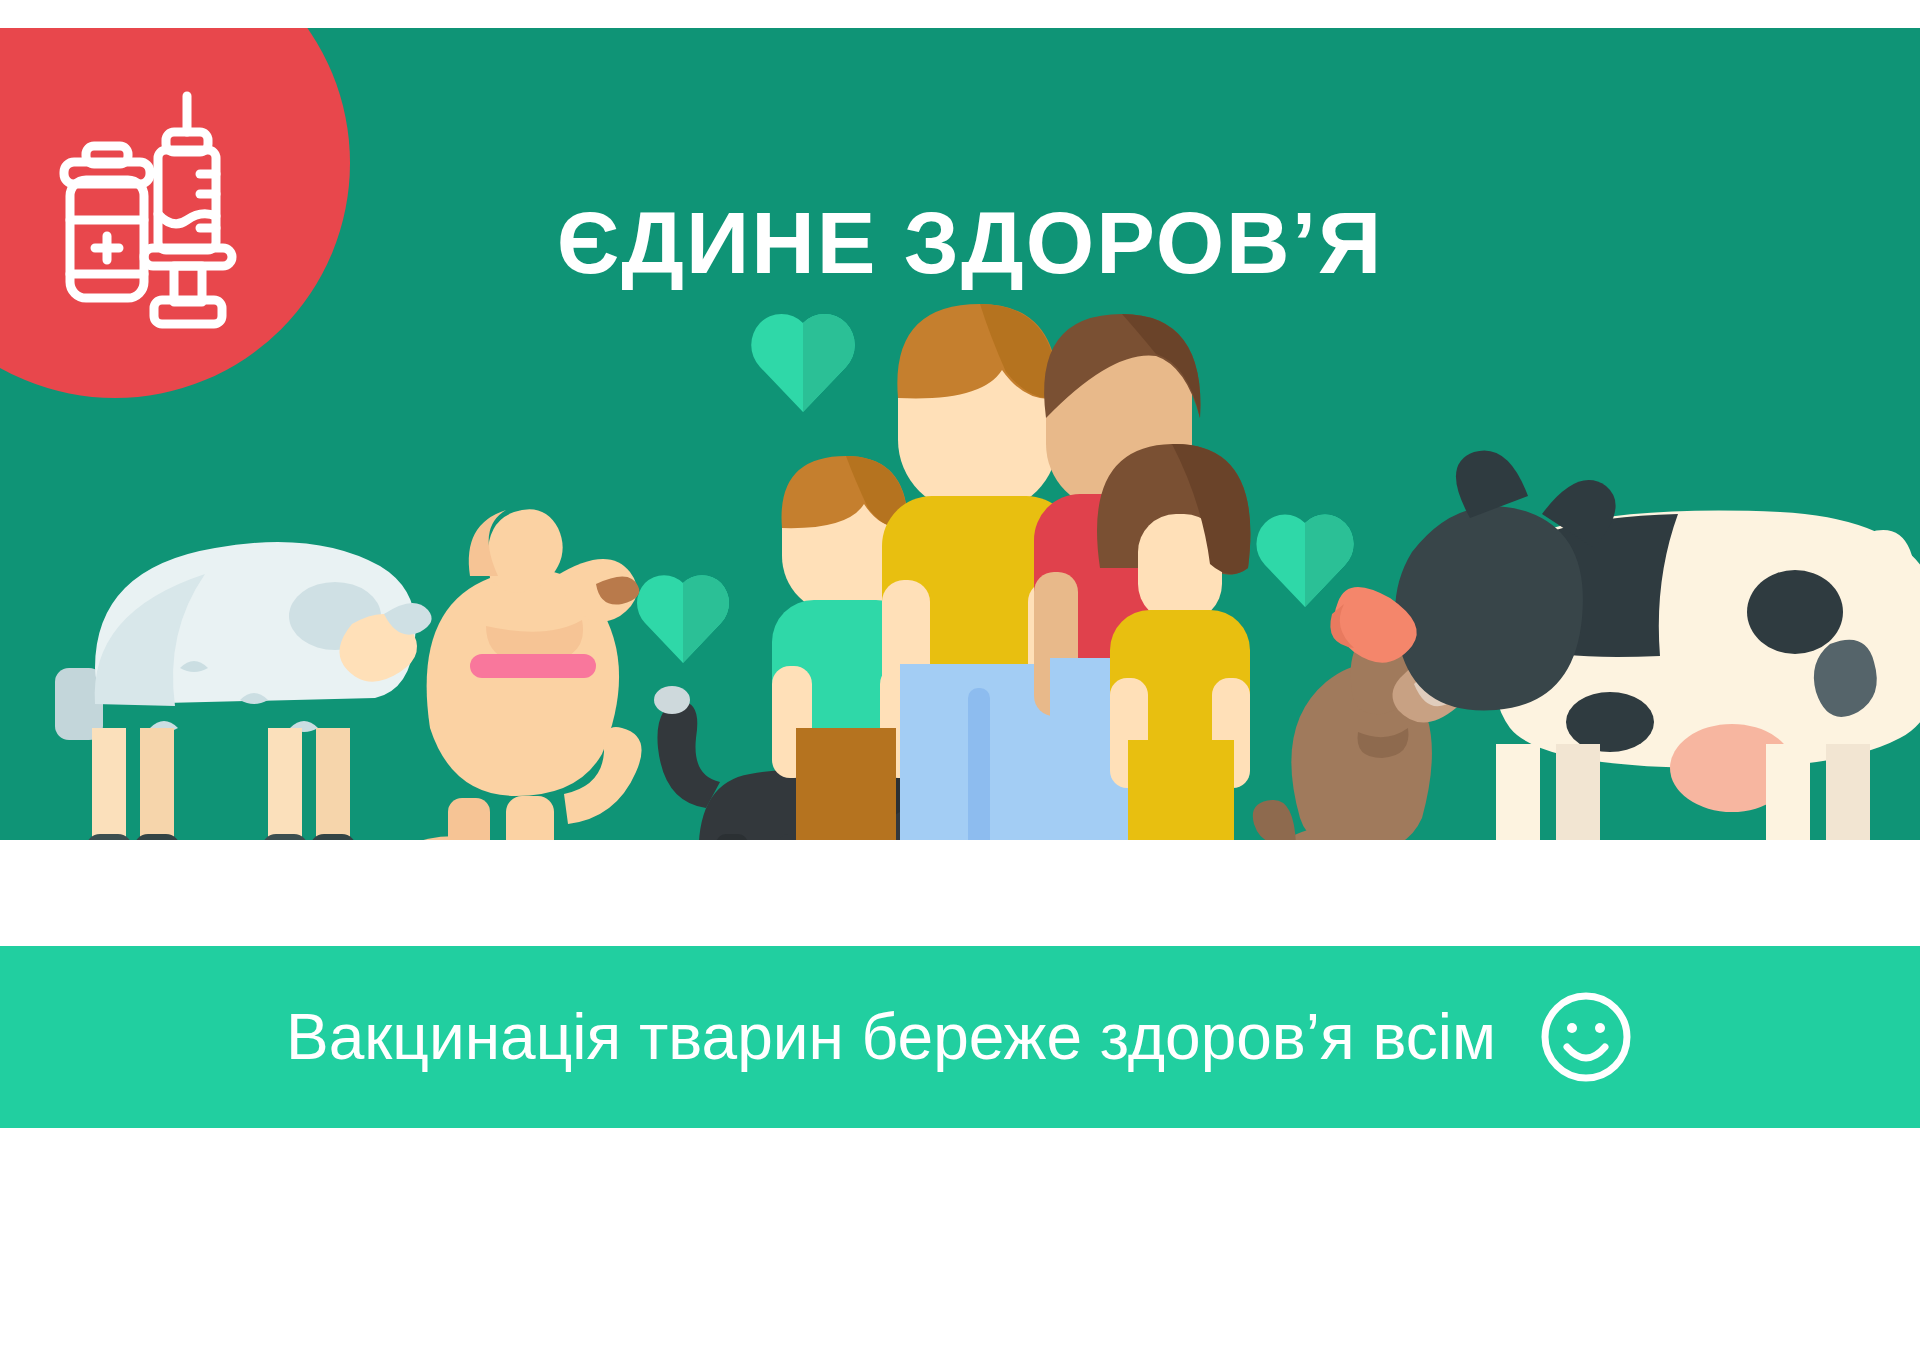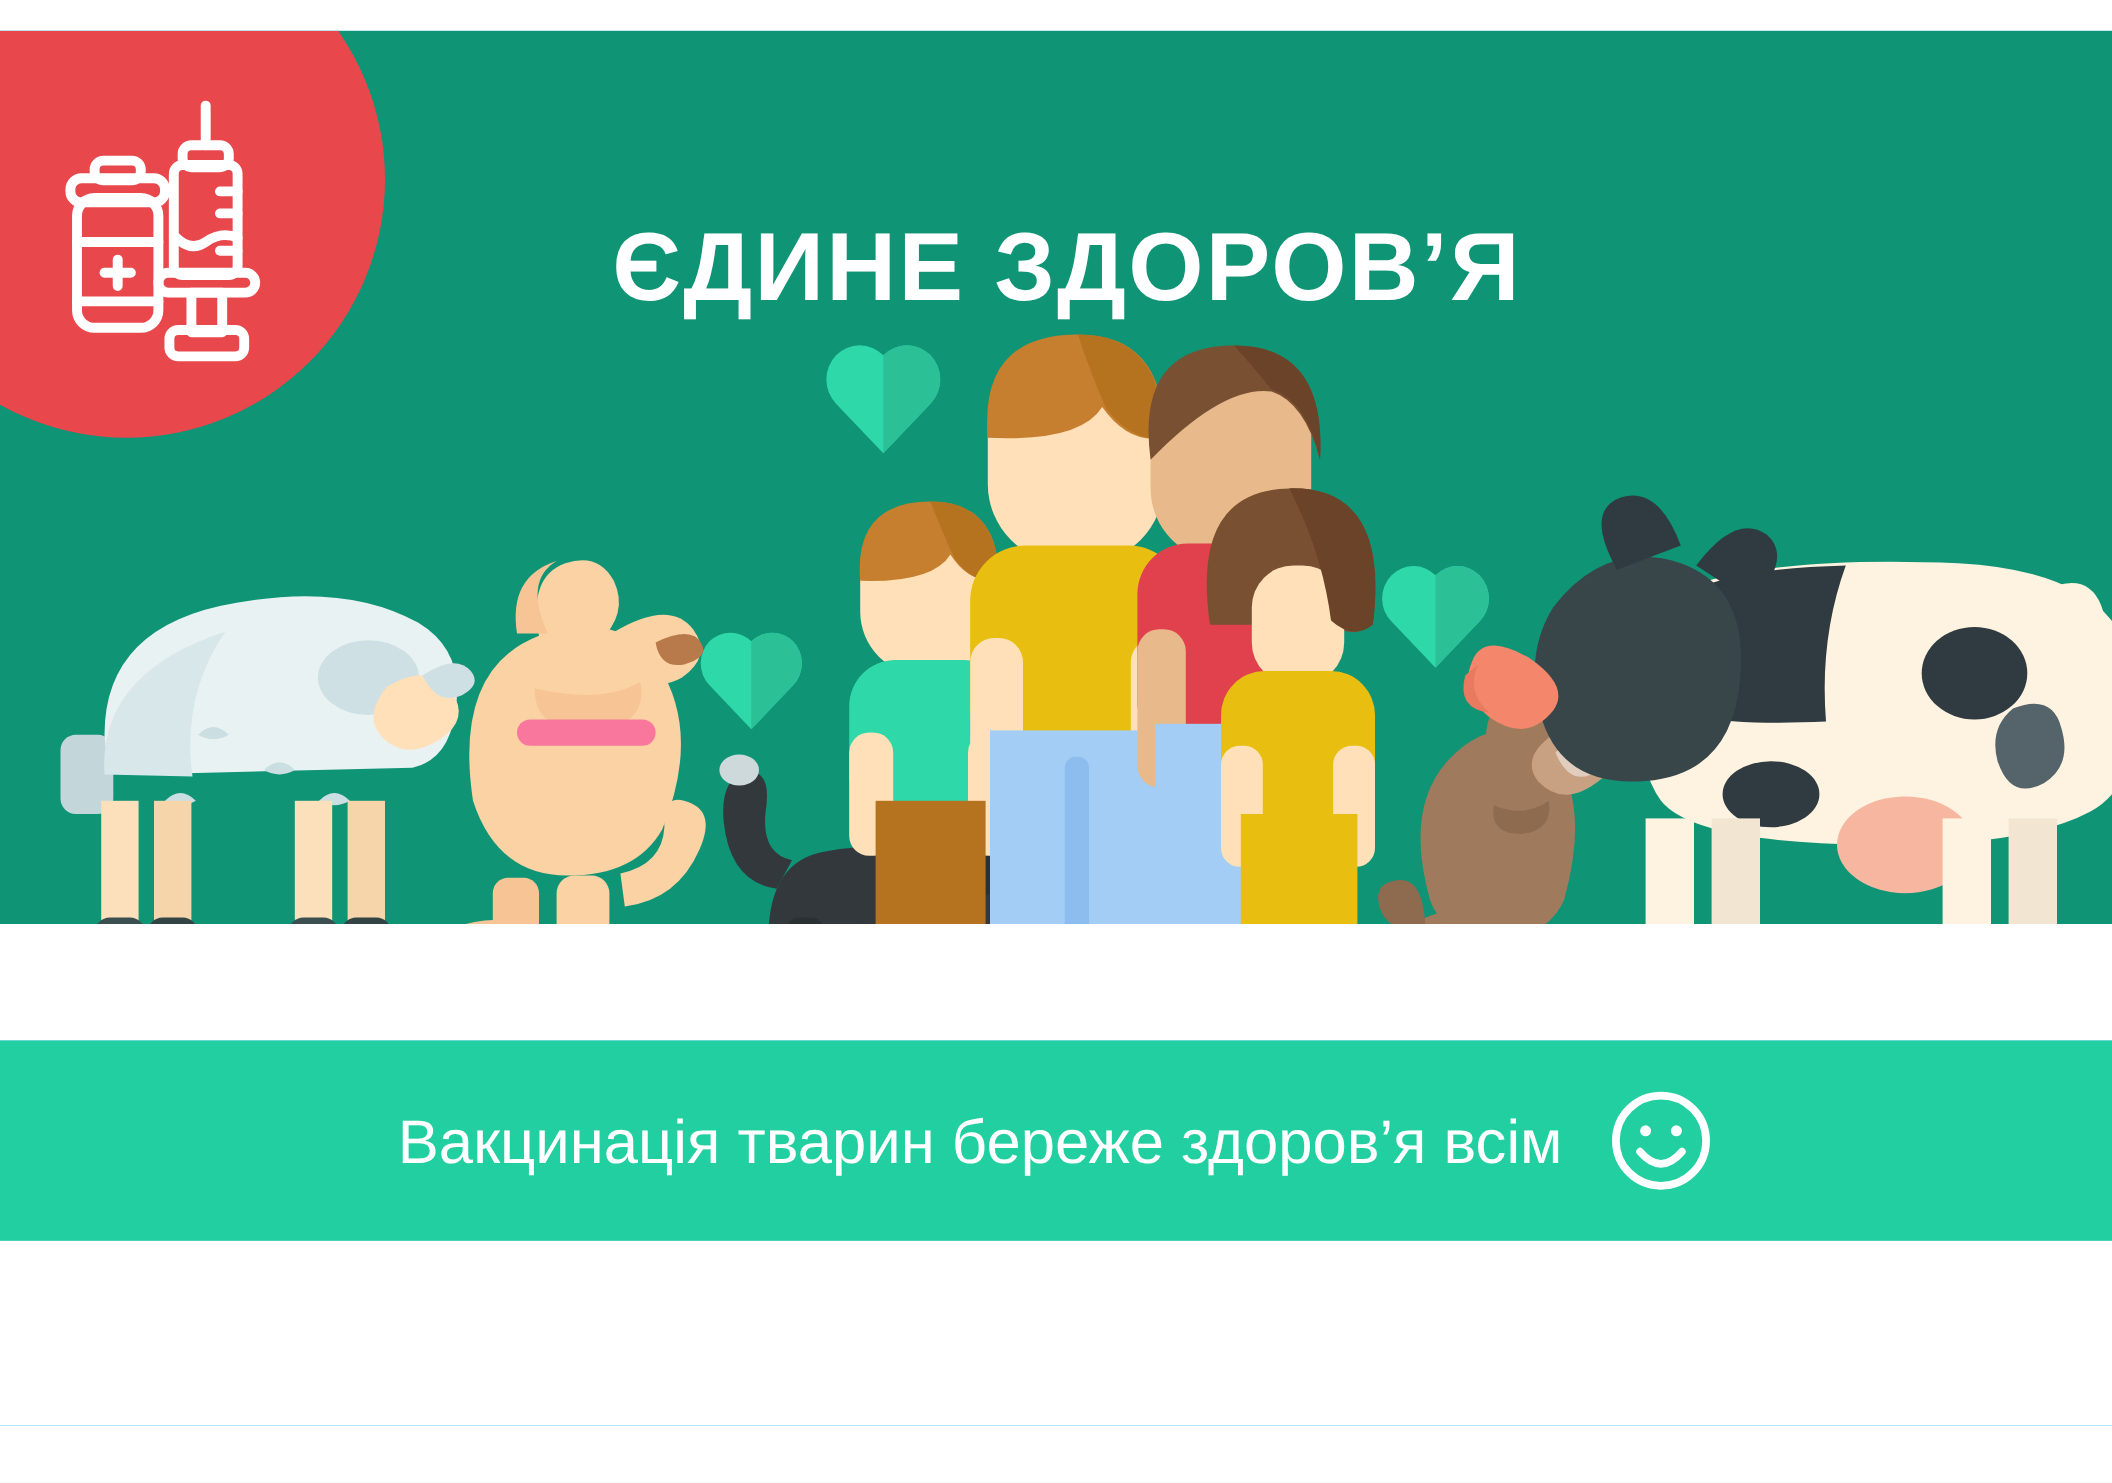--- a/index.html
+++ b/index.html
@@ -22,21 +22,21 @@
 
   
   .ground{position:absolute;left:0;top:812px;width:1920px;height:106px;background:#ffffff;}
 
   
   .scene{position:absolute;left:0;top:0;width:1920px;height:860px;}
 
   
   .banner{position:absolute;left:0;top:918px;width:1920px;height:182px;background:#21cfa0;
           display:flex;align-items:center;justify-content:center;}
-  .banner-text{color:#ffffff;font-size:56px;font-weight:normal;letter-spacing:0px;
+  .banner-text{color:#ffffff;font-size:64px;font-weight:normal;letter-spacing:0px;
                font-family:"Liberation Sans","DejaVu Sans",sans-serif;white-space:nowrap;}
   .smiley{margin-left:42px;flex:0 0 auto;}
 
   
   .footer{position:absolute;left:0;top:1100px;width:1920px;height:248px;background:#ffffff;}
 </style>
 </head>
 <body>
 
 <div class="poster">

